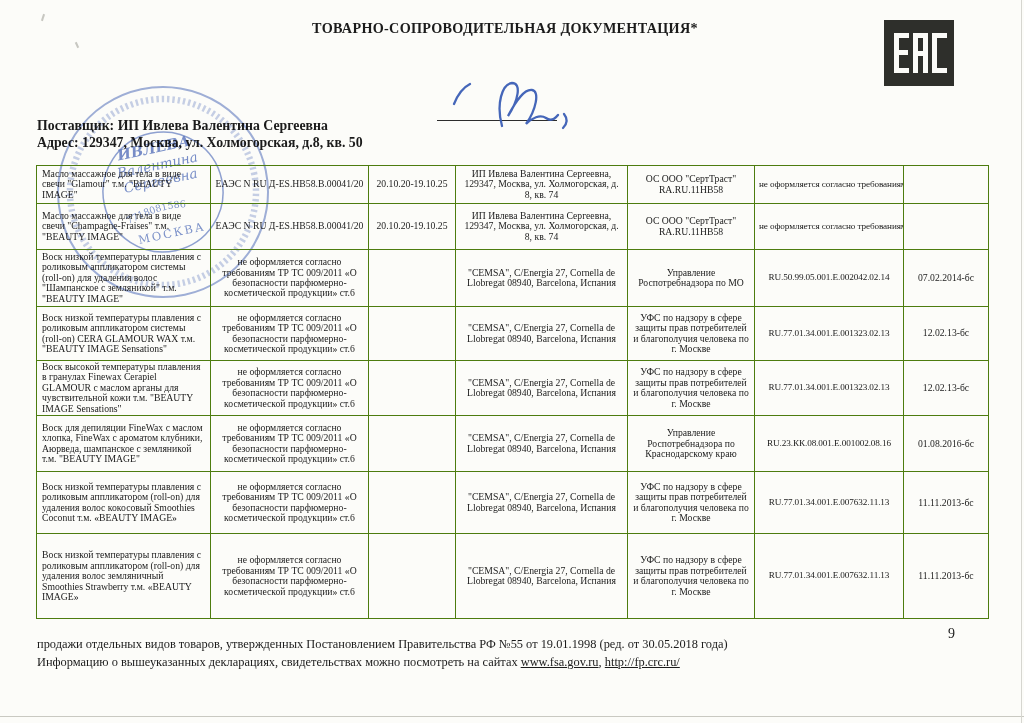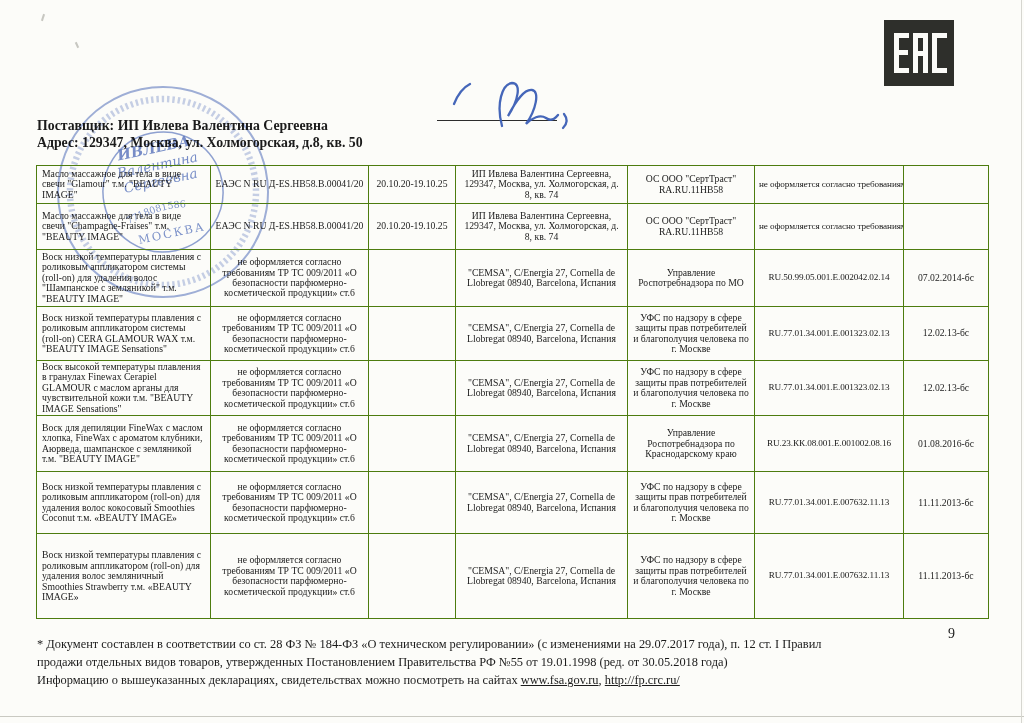--- a/index.html
+++ b/index.html
@@ -51,20 +51,21 @@
   .speck{position:absolute;background:#9b9b94;opacity:.55;}
   .speck.s1{left:42px;top:14px;width:2px;height:7px;transform:rotate(18deg);}
   .speck.s2{left:76px;top:42px;width:2px;height:6px;transform:rotate(-25deg);}
 </style>
 </head>
 <body>
 
 <div class="page">
 
   <div class="titles">
+    <div>ТОВАРНО-СОПРОВОДИТЕЛЬНАЯ ДОКУМЕНТАЦИЯ*</div>
   </div>
 
   <svg class="eac" width="70" height="66" viewBox="0 0 70 66" aria-hidden="true">
     <rect x="0" y="0" width="70" height="66" fill="#2e2f2b"></rect>
 
     <rect x="10" y="13" width="5" height="40" fill="#fbfbf8"></rect>
     <rect x="10" y="13" width="15" height="5" fill="#fbfbf8"></rect>
     <rect x="10" y="30" width="14" height="5" fill="#fbfbf8"></rect>
     <rect x="10" y="48" width="15" height="5" fill="#fbfbf8"></rect>
 
@@ -188,21 +189,20 @@
           <td></td>
           <td>"CEMSA", C/Energia 27, Cornella de Llobregat 08940, Barcelona, Испания</td>
           <td>УФС по надзору в сфере защиты прав потребителей и благополучия человека по г. Москве</td>
           <td>RU.77.01.34.001.Е.007632.11.13</td>
           <td>11.11.2013-бс</td>
         </tr>
       </tbody>
   </table>
 
   <div class="footnote">
-    <div>* Документ составлен в соответствии со ст. 28 ФЗ № 184-ФЗ «О техническом регулировании» (с изменениями на 29.07.2017 года), п. 12 ст. I Правил</div>
     <div>продажи отдельных видов товаров, утвержденных Постановлением Правительства РФ №55 от 19.01.1998 (ред. от 30.05.2018 года)</div>
     <div><span>Информацию о вышеуказанных декларациях, свидетельствах можно посмотреть на сайтах </span><a href="#">www.fsa.gov.ru</a><span>, </span><a href="#">http://fp.crc.ru/</a></div>
   </div>
 
   <div class="pageno">9</div>
 
   <div class="edge-bottom"></div>
   <div class="edge-right"></div>
   <div class="speck s1"></div>
   <div class="speck s2"></div>

